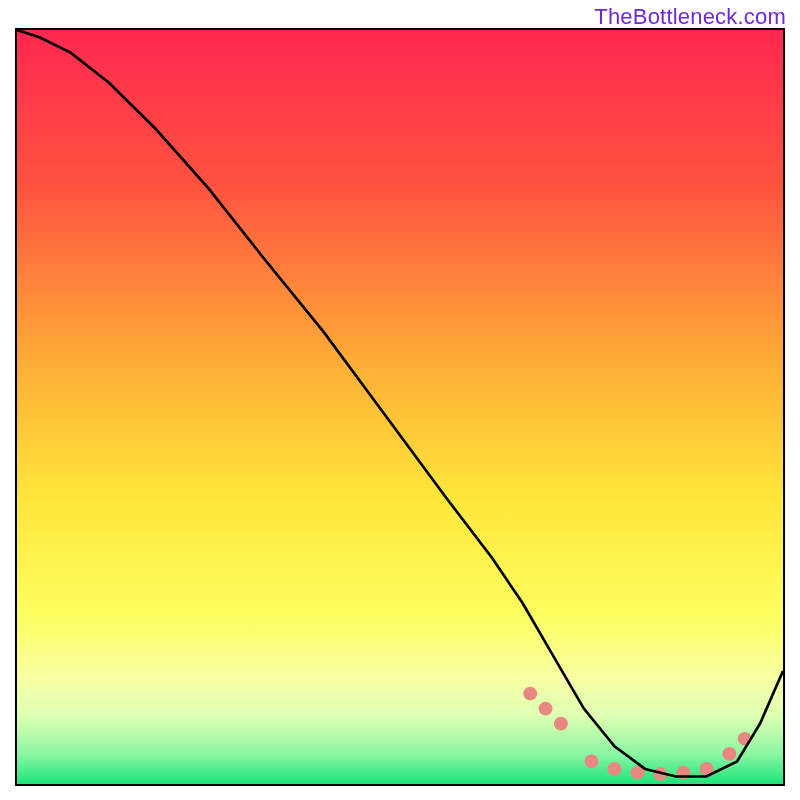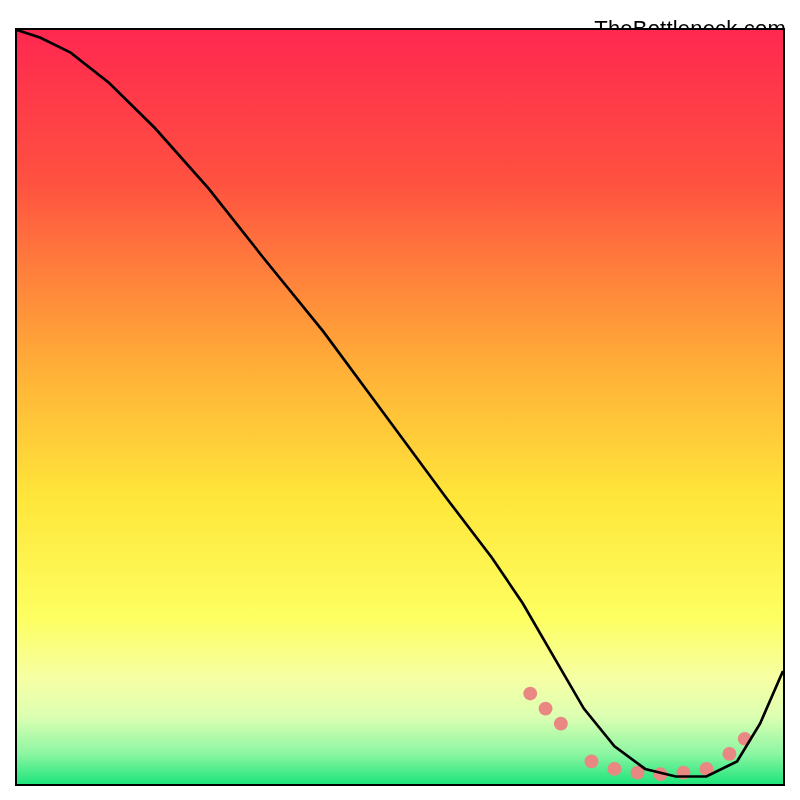--- a/index.html
+++ b/index.html
@@ -21,25 +21,25 @@
     border: 2px solid #000;
   }
   .gradient {
     position: absolute;
     left: 0; top: 0;
     width: 100%;
     height: 100%;
   }
   .watermark {
     position: absolute;
-    top: 16px;
+    top: 4px;
     right: 14px;
     font-size: 22px;
     font-weight: 500;
-    color: #000000;
+    color: #6d28d9;
     letter-spacing: 0.2px;
   }
   svg.curve {
     position: absolute;
     left: 0; top: 0;
     width: 100%;
     height: 100%;
     overflow: visible;
   }
 </style>

